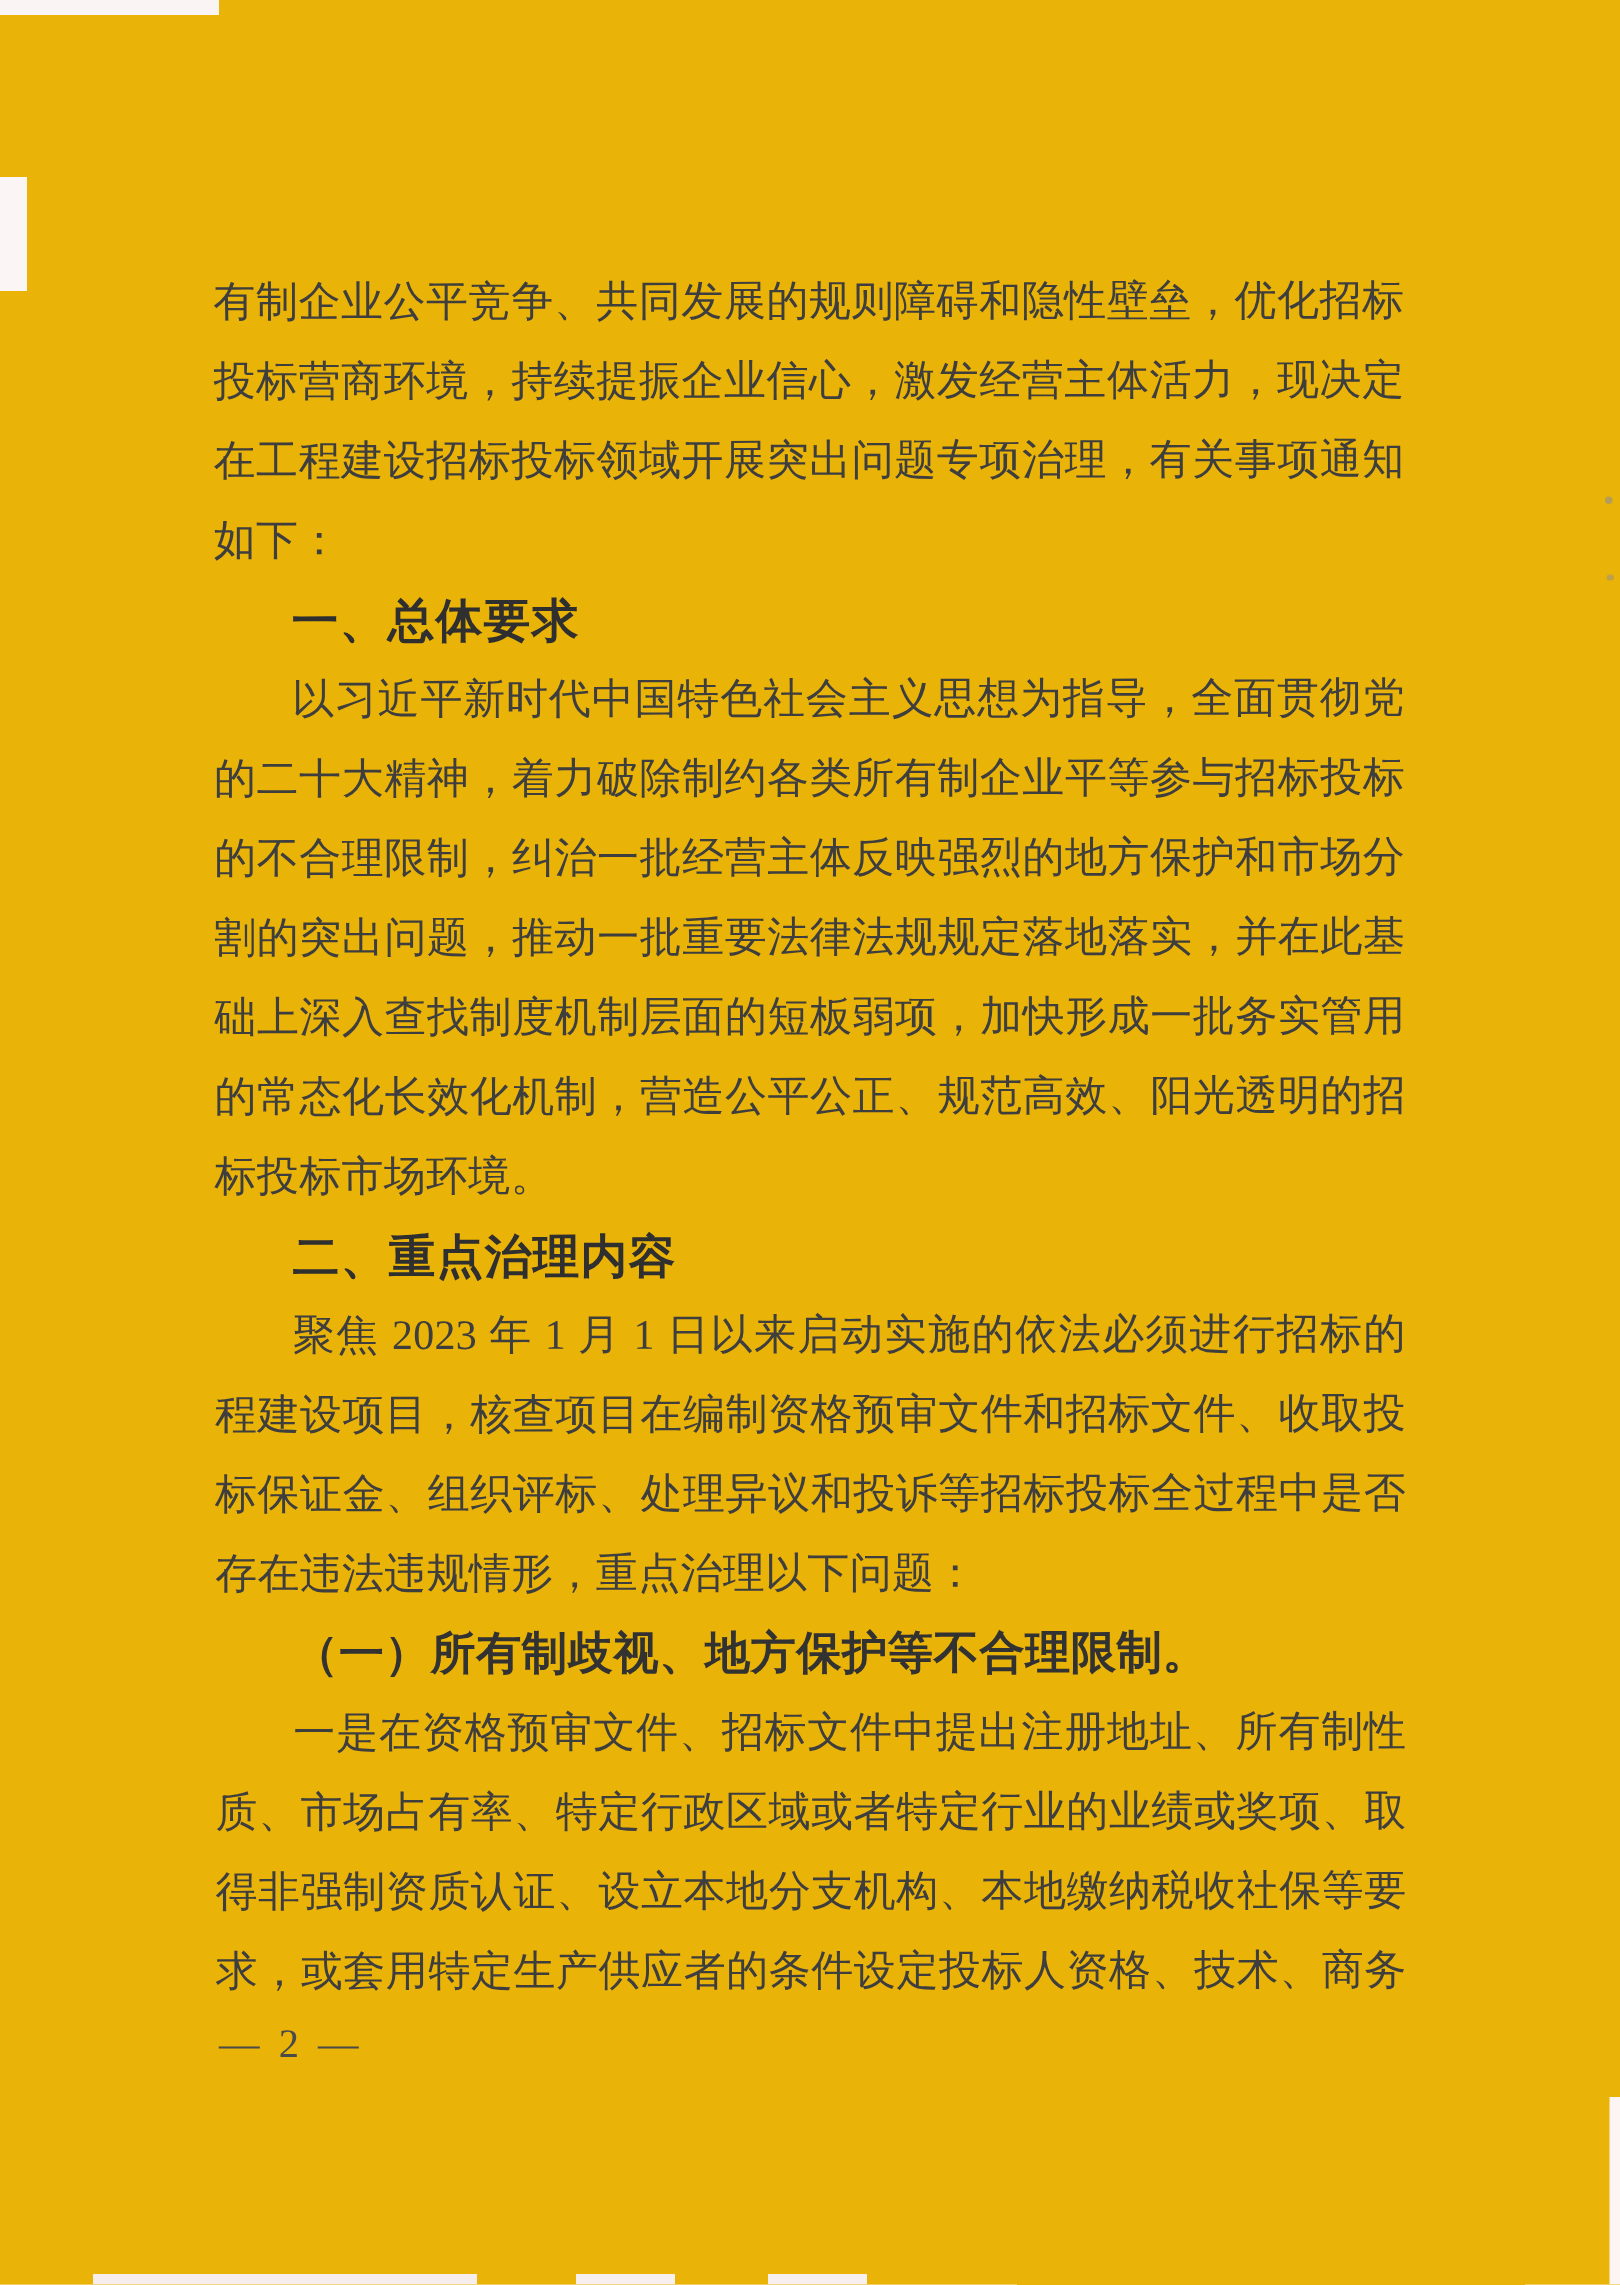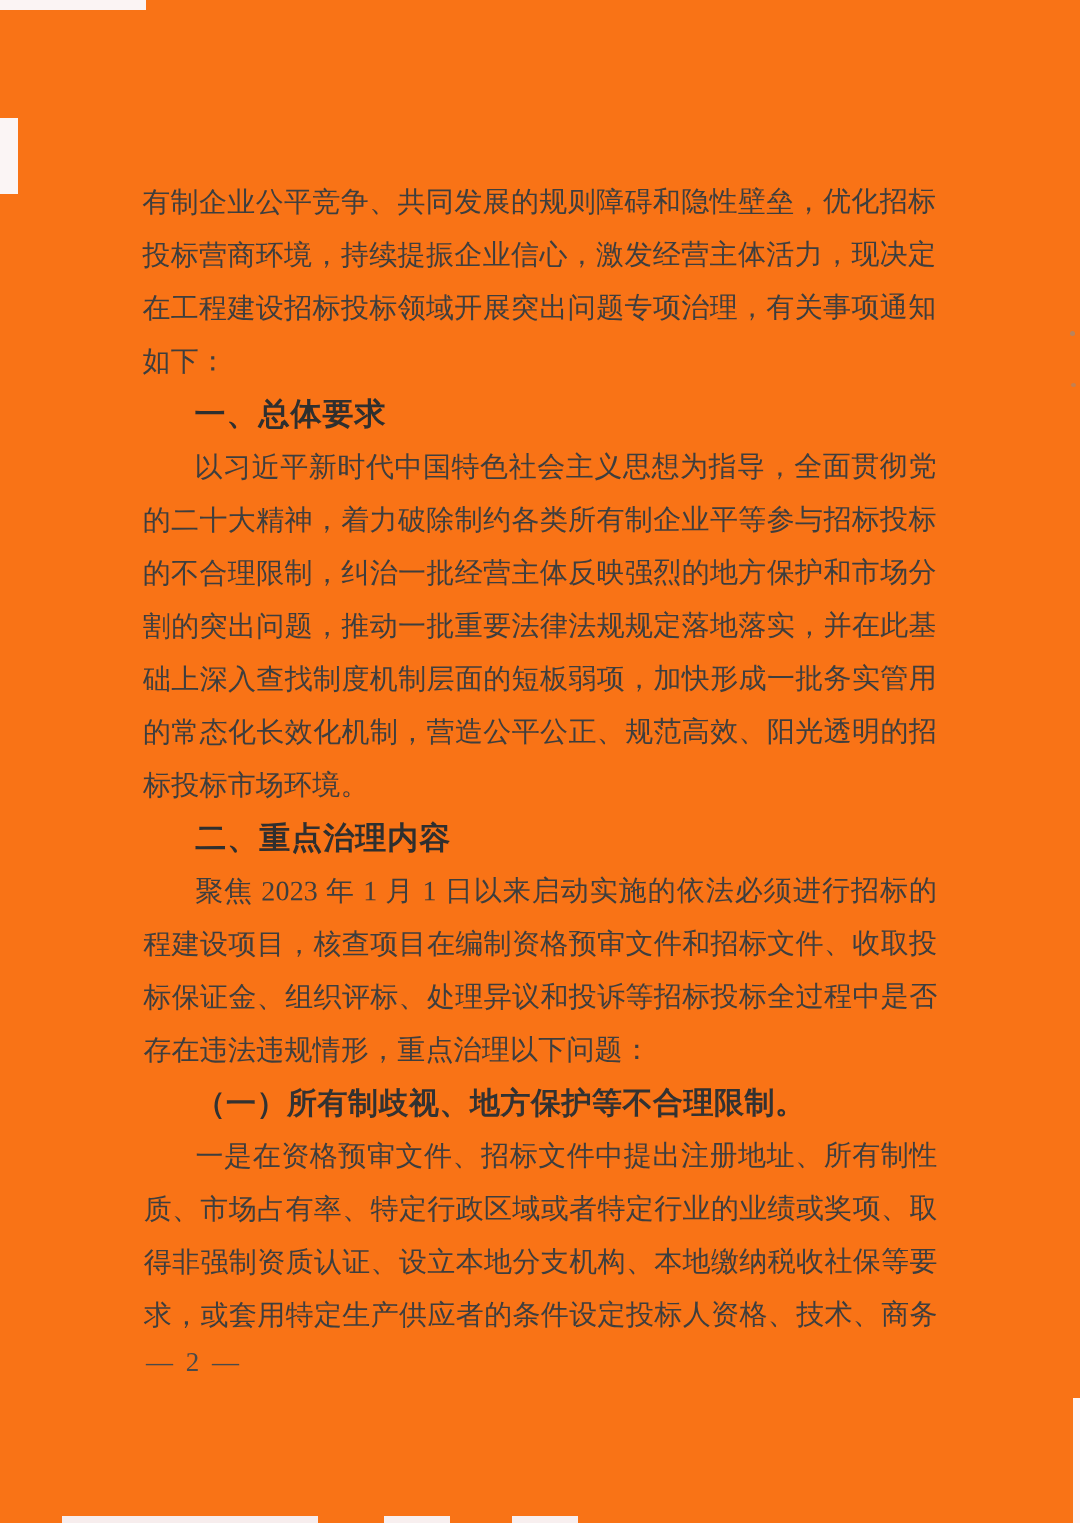--- a/index.html
+++ b/index.html
@@ -10,21 +10,21 @@
     width: 1080px;
     height: 1523px;
     position: relative;
     background: #ffffff;
     overflow: hidden;
     font-family: "Liberation Serif", "DejaVu Serif", serif;
   }
   .sheet {
     position: absolute;
     inset: 0;
-    background: #f97316;
+    background: #eab308;
   }
   .textblock {
     position: absolute;
     left: 143px;
     top: 175px;
     width: 794px;
     color: #3e3e3e;
     transform: rotate(-0.08deg);
   }
   .line {

